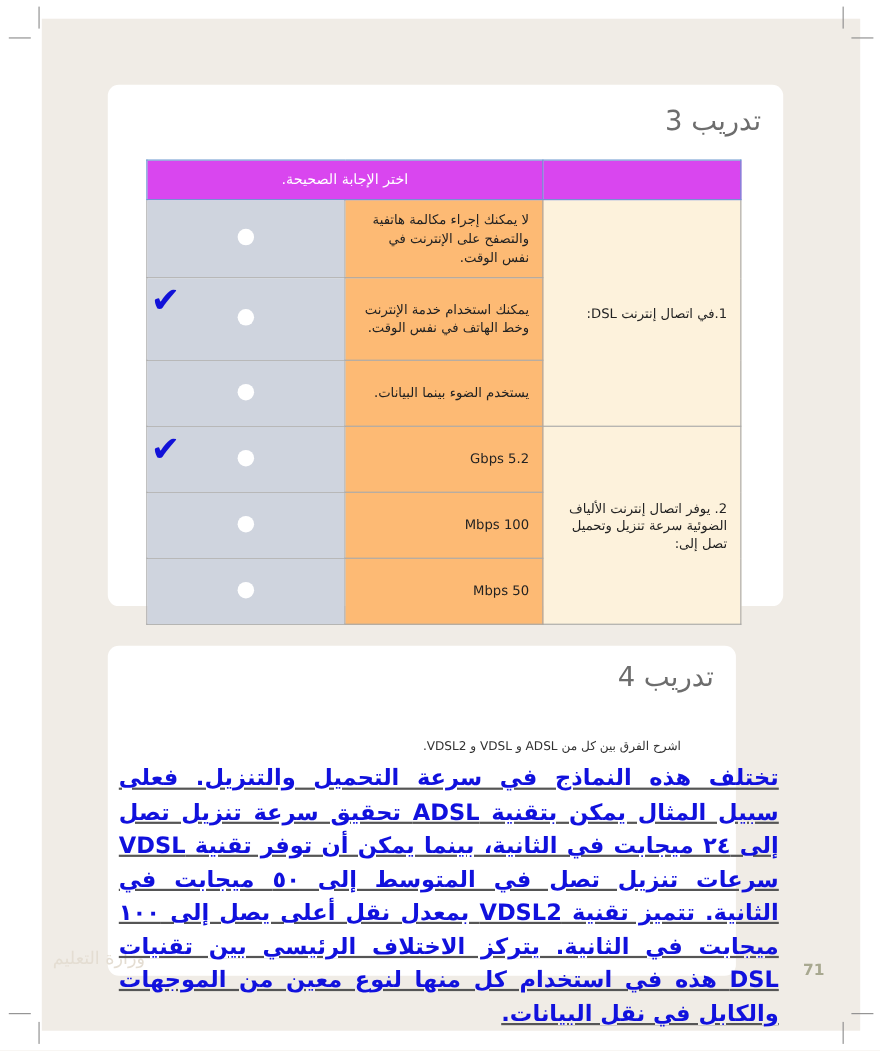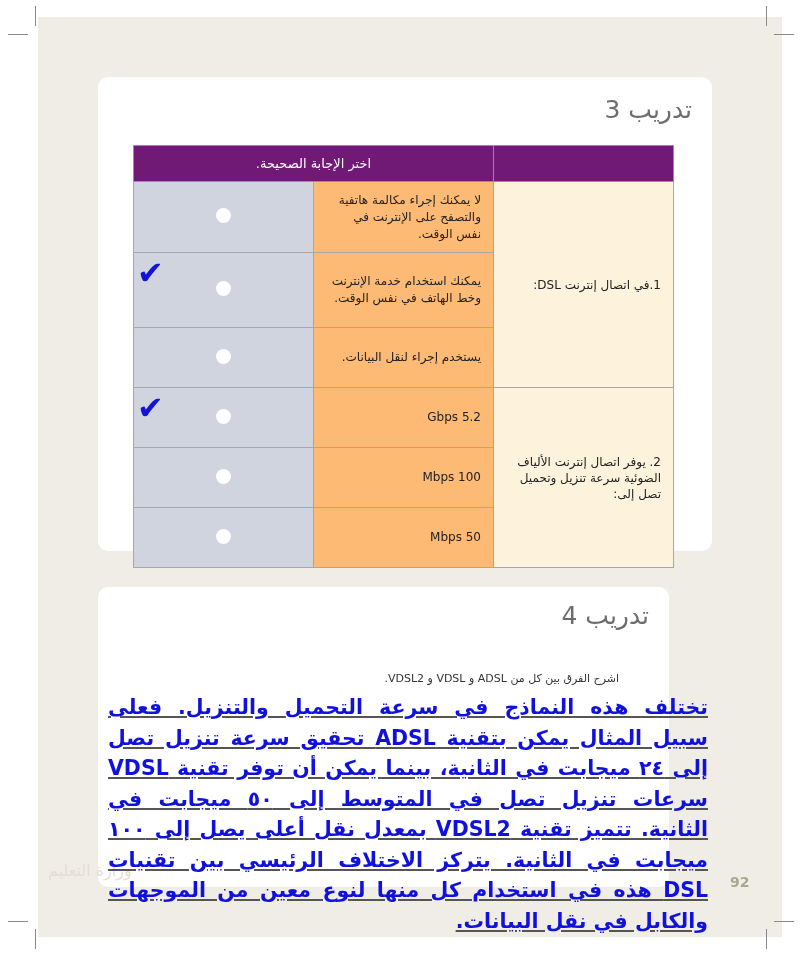--- a/index.html
+++ b/index.html
@@ -23,21 +23,21 @@
     font-size:25px; color:#6d6d6d; font-weight:normal;
   }
   .card1 .title { top:18px; }
   .card2 .title { top:14px; }
 
   table.quiz {
     position:absolute; left:35px; top:68px; width:541px;
     border-collapse:collapse; direction:rtl; table-layout:fixed;
   }
   table.quiz th {
-    background:#701a75; color:#ffffff; font-weight:normal;
+    background:#d946ef; color:#ffffff; font-weight:normal;
     font-size:13px; height:33px; text-align:center;
     border:1px solid #6a98d0;
   }
   table.quiz td { border:1px solid #a7a7a7; font-size:12px; color:#222; }
   td.q {
     background:#fdf2dc; width:178px; padding:0 12px; vertical-align:middle;
     line-height:16px;
   }
   td.opt { background:#fdba74; padding:4px 12px; text-align:right; height:50px; line-height:17px; }
   td.mark { background:#cfd4de; width:35px; text-align:center; position:relative; }
@@ -104,21 +104,21 @@
     <tr>
       <td class="q" rowspan="3">1.في اتصال إنترنت DSL:</td>
       <td class="opt" style="height:62px;">لا يمكنك إجراء مكالمة هاتفية والتصفح على الإنترنت في نفس الوقت.</td>
       <td class="mark"><span class="circle"></span></td>
     </tr>
     <tr>
       <td class="opt" style="height:66px;">يمكنك استخدام خدمة الإنترنت وخط الهاتف في نفس الوقت.</td>
       <td class="mark"><span class="circle"></span><span class="check">✔</span></td>
     </tr>
     <tr>
-      <td class="opt" style="height:51px;">يستخدم إجراء لنقل البيانات.</td>
+      <td class="opt" style="height:51px;">يستخدم الضوء بينما البيانات.</td>
       <td class="mark"><span class="circle"></span></td>
     </tr>
 
     <tr>
       <td class="q" rowspan="3">2. يوفر اتصال إنترنت الألياف الضوئية سرعة تنزيل وتحميل تصل إلى:</td>
       <td class="opt" style="height:51px;">Gbps 5.2</td>
       <td class="mark"><span class="circle"></span><span class="check">✔</span></td>
     </tr>
     <tr>
       <td class="opt" style="height:51px;">Mbps 100</td>
@@ -134,13 +134,13 @@
 
 <div class="card card2">
   <div class="title">تدريب 4</div>
   <div class="question">اشرح الفرق بين كل من ADSL و VDSL و VDSL2.</div>
 </div>
 
 <div class="watermark">وزارة التعليم</div>
 
 <div class="answer"><span class="line">تختلف هذه النماذج في سرعة التحميل والتنزيل. فعلى سبيل المثال يمكن بتقنية ADSL تحقيق سرعة تنزيل تصل إلى ٢٤ ميجابت في الثانية، بينما يمكن أن توفر تقنية VDSL سرعات تنزيل تصل في المتوسط إلى ٥٠ ميجابت في الثانية. تتميز تقنية VDSL2 بمعدل نقل أعلى يصل إلى ١٠٠ ميجابت في الثانية. يتركز الاختلاف الرئيسي بين تقنيات DSL هذه في استخدام كل منها لنوع معين من الموجهات والكابل في نقل البيانات.</span></div>
 
-<div class="page-num">92</div>
+<div class="page-num">71</div>
 
 </body></html>

